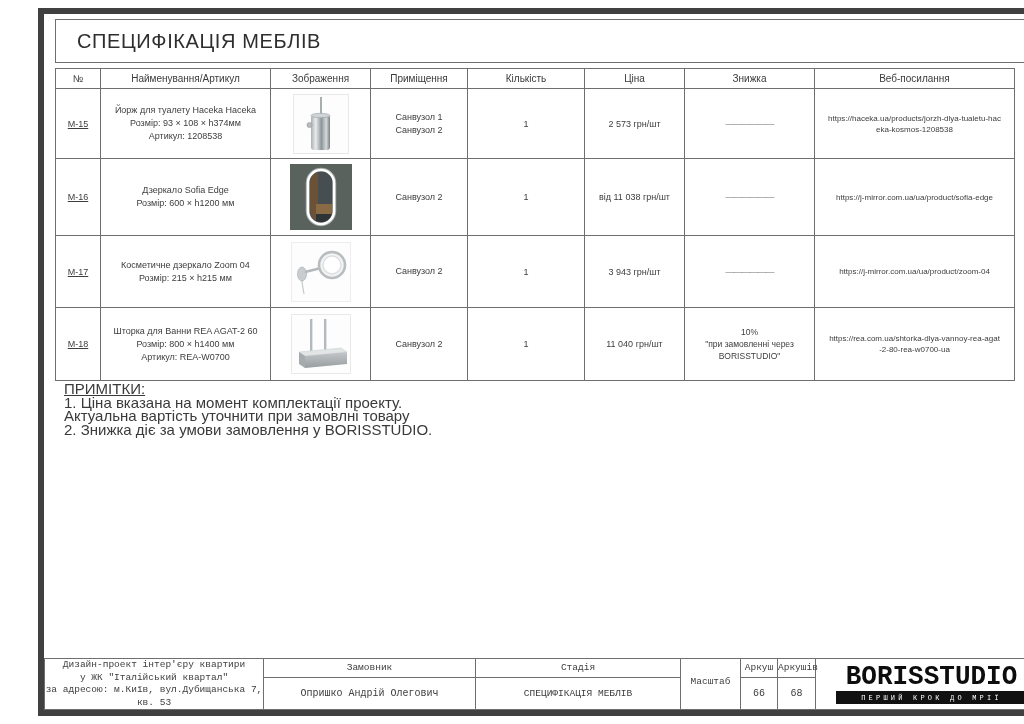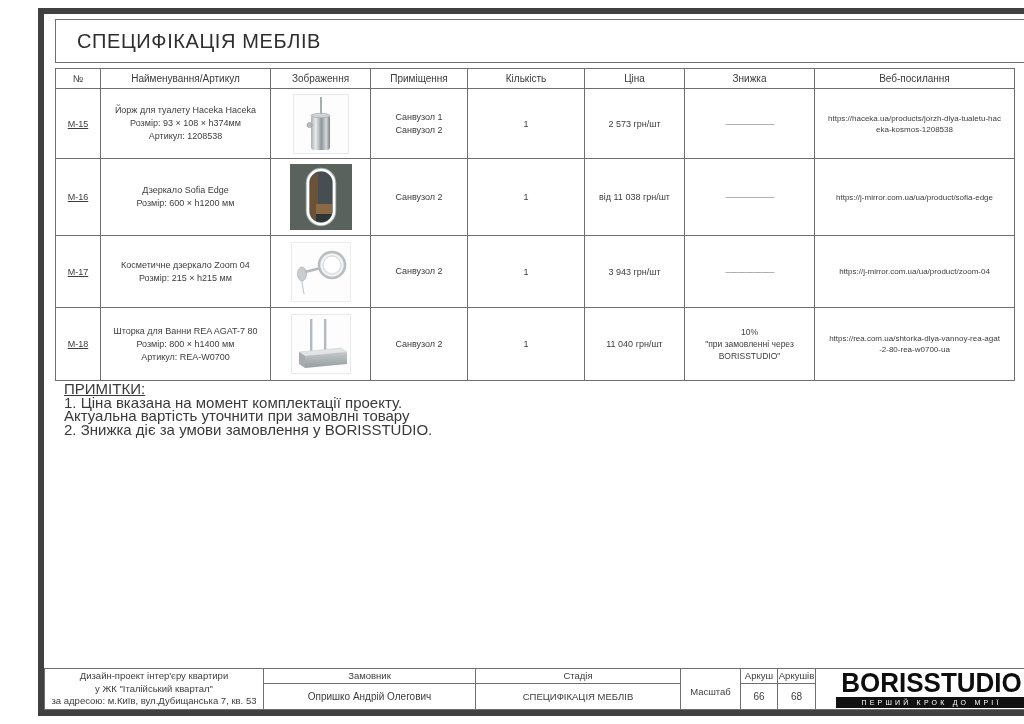--- a/index.html
+++ b/index.html
@@ -32,21 +32,21 @@
   .imgwrap { display:flex; align-items:center; justify-content:center; }
   .imgwrap svg { display:block; }
 
   
   .notes { position:absolute; left:20px; top:368px; right:8px; font-size:15px; line-height:13.5px; color:#3a3a3a; }
   .notes .nt-head { text-decoration:underline; }
 
   
   table.footer { position:absolute; left:0; right:0; bottom:0; width:100%;
                  border-collapse:collapse; table-layout:fixed; background:#fff; }
-  table.footer td { border:1px solid #6f6f6f; text-align:center; vertical-align:middle; }
+  table.footer td { border:1px solid #6f6f6f; text-align:center; vertical-align:middle;font-family:Liberation Mono, monospace; }
   .f-label { height:15px; font-size:9.5px; }
   .f-value { height:26px; font-size:10px; }
   .f-project div { font-size:9.5px; line-height:12.5px; }
   .logo-cell { padding:1px 2px; }
   .logo-name { font-size:26px; font-weight:700; color:#0d0d0d; letter-spacing:0;
                line-height:26px; transform:scaleY(1.05); }
   .logo-band { margin:0 auto; margin-top:1px; width:192px; background:#111; color:#fff;
                font-size:7px; letter-spacing:3.2px; padding:2.5px 0 2px 0; text-align:center; }
 </style>
 </head>
@@ -184,21 +184,21 @@
       <td class="c-price">3 943 грн/шт</td>
       <td class="c-disc">
         <span class="dash">——————</span>
       </td>
       <td class="c-url">https://j-mirror.com.ua/ua/product/zoom-04</td>
     </tr>
 
     <tr style="height:73px">
       <td class="c-id">М-18</td>
       <td class="c-name">
-        <div>Шторка для Ванни REA AGAT-7 80</div>
+        <div>Шторка для Ванни REA AGAT-2 60</div>
         <div>Розмір: 800 × h1400 мм</div>
         <div>Артикул: REA-W0700</div>
       </td>
       <td>
         <div class="imgwrap">
           <svg width="60" height="60" viewBox="0 0 60 60">
             <defs>
               <linearGradient id="tubface" x1="0" y1="0" x2="0" y2="1">
                 <stop offset="0" stop-color="#c3c7c9"></stop>
                     <stop offset="1" stop-color="#989ea1"></stop>

